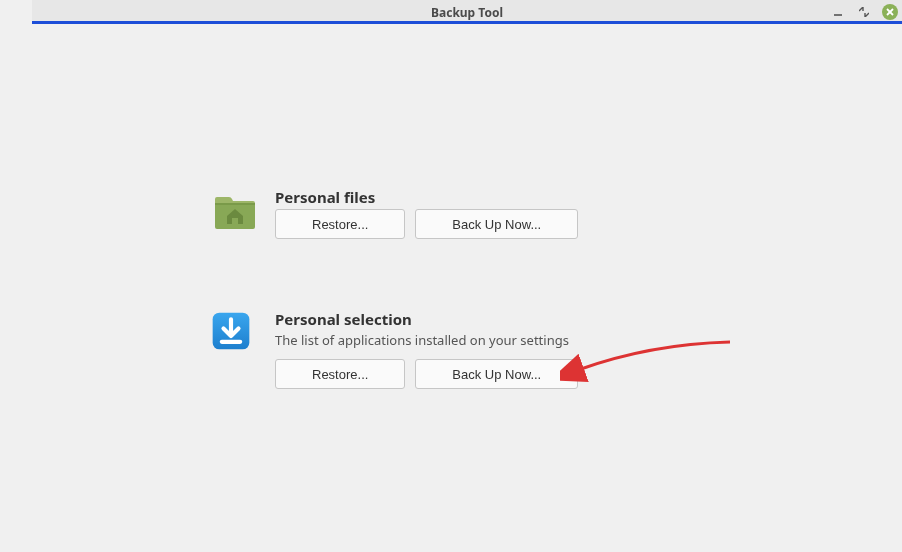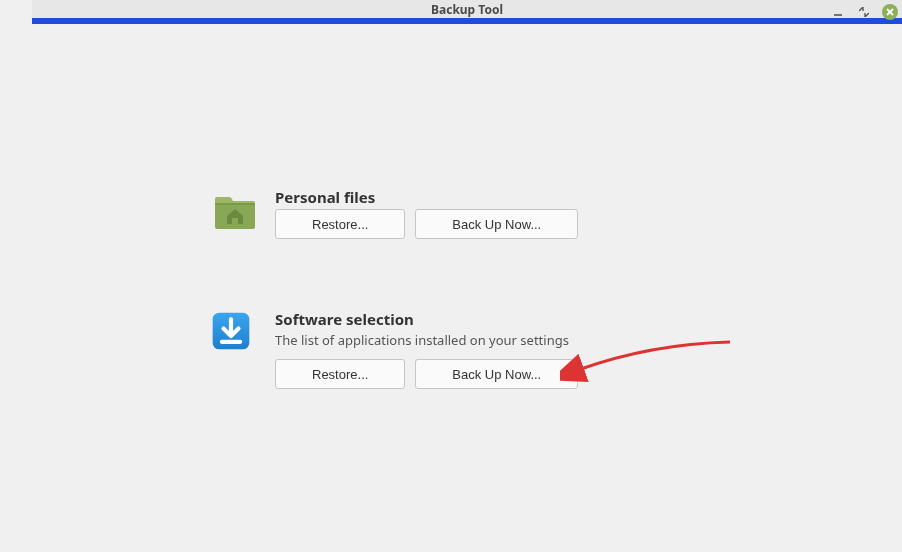--- a/index.html
+++ b/index.html
@@ -12,21 +12,21 @@
     overflow: hidden;
     position: relative;
   }
   .titlebar {
     height: 24px;
     background: #e7e7e7;
     display: flex;
     align-items: flex-end;
     justify-content: center;
     position: relative;
-    border-bottom: 6px solid #1d4ed8;
+    border-bottom: 3px solid #1d4ed8;
     margin-left: 32px;
   }
   .titlebar-title {
     font-size: 12px;
     font-weight: 700;
     color: #4a4a4a;
   }
   .titlebar-controls {
     position: absolute;
     right: 4px;
@@ -160,21 +160,21 @@
             <stop offset="0" stop-color="#3aa6ee"></stop>
             <stop offset="1" stop-color="#1d7fce"></stop>
           </linearGradient>
         </defs>
         <rect x="2" y="2" width="44" height="44" rx="8" fill="url(#bg)"></rect>
         <path d="M24 10 L24 30 M24 30 L15 21 M24 30 L33 21" stroke="#fff" stroke-width="5" fill="none" stroke-linecap="round" stroke-linejoin="round"></path>
         <line x1="13" y1="37" x2="35" y2="37" stroke="#fff" stroke-width="5" stroke-linecap="round"></line>
       </svg>
     </div>
     <div class="section-body">
-      <div class="section-title">Software selection</div>
+      <div class="section-title">Personal selection</div>
       <div class="section-desc">The list of applications installed on your settings</div>
       <div class="btn-row">
         <button class="btn">Restore...</button>
         <button class="btn">Back Up Now...</button>
       </div>
     </div>
   </div>
 
 </div>
 

